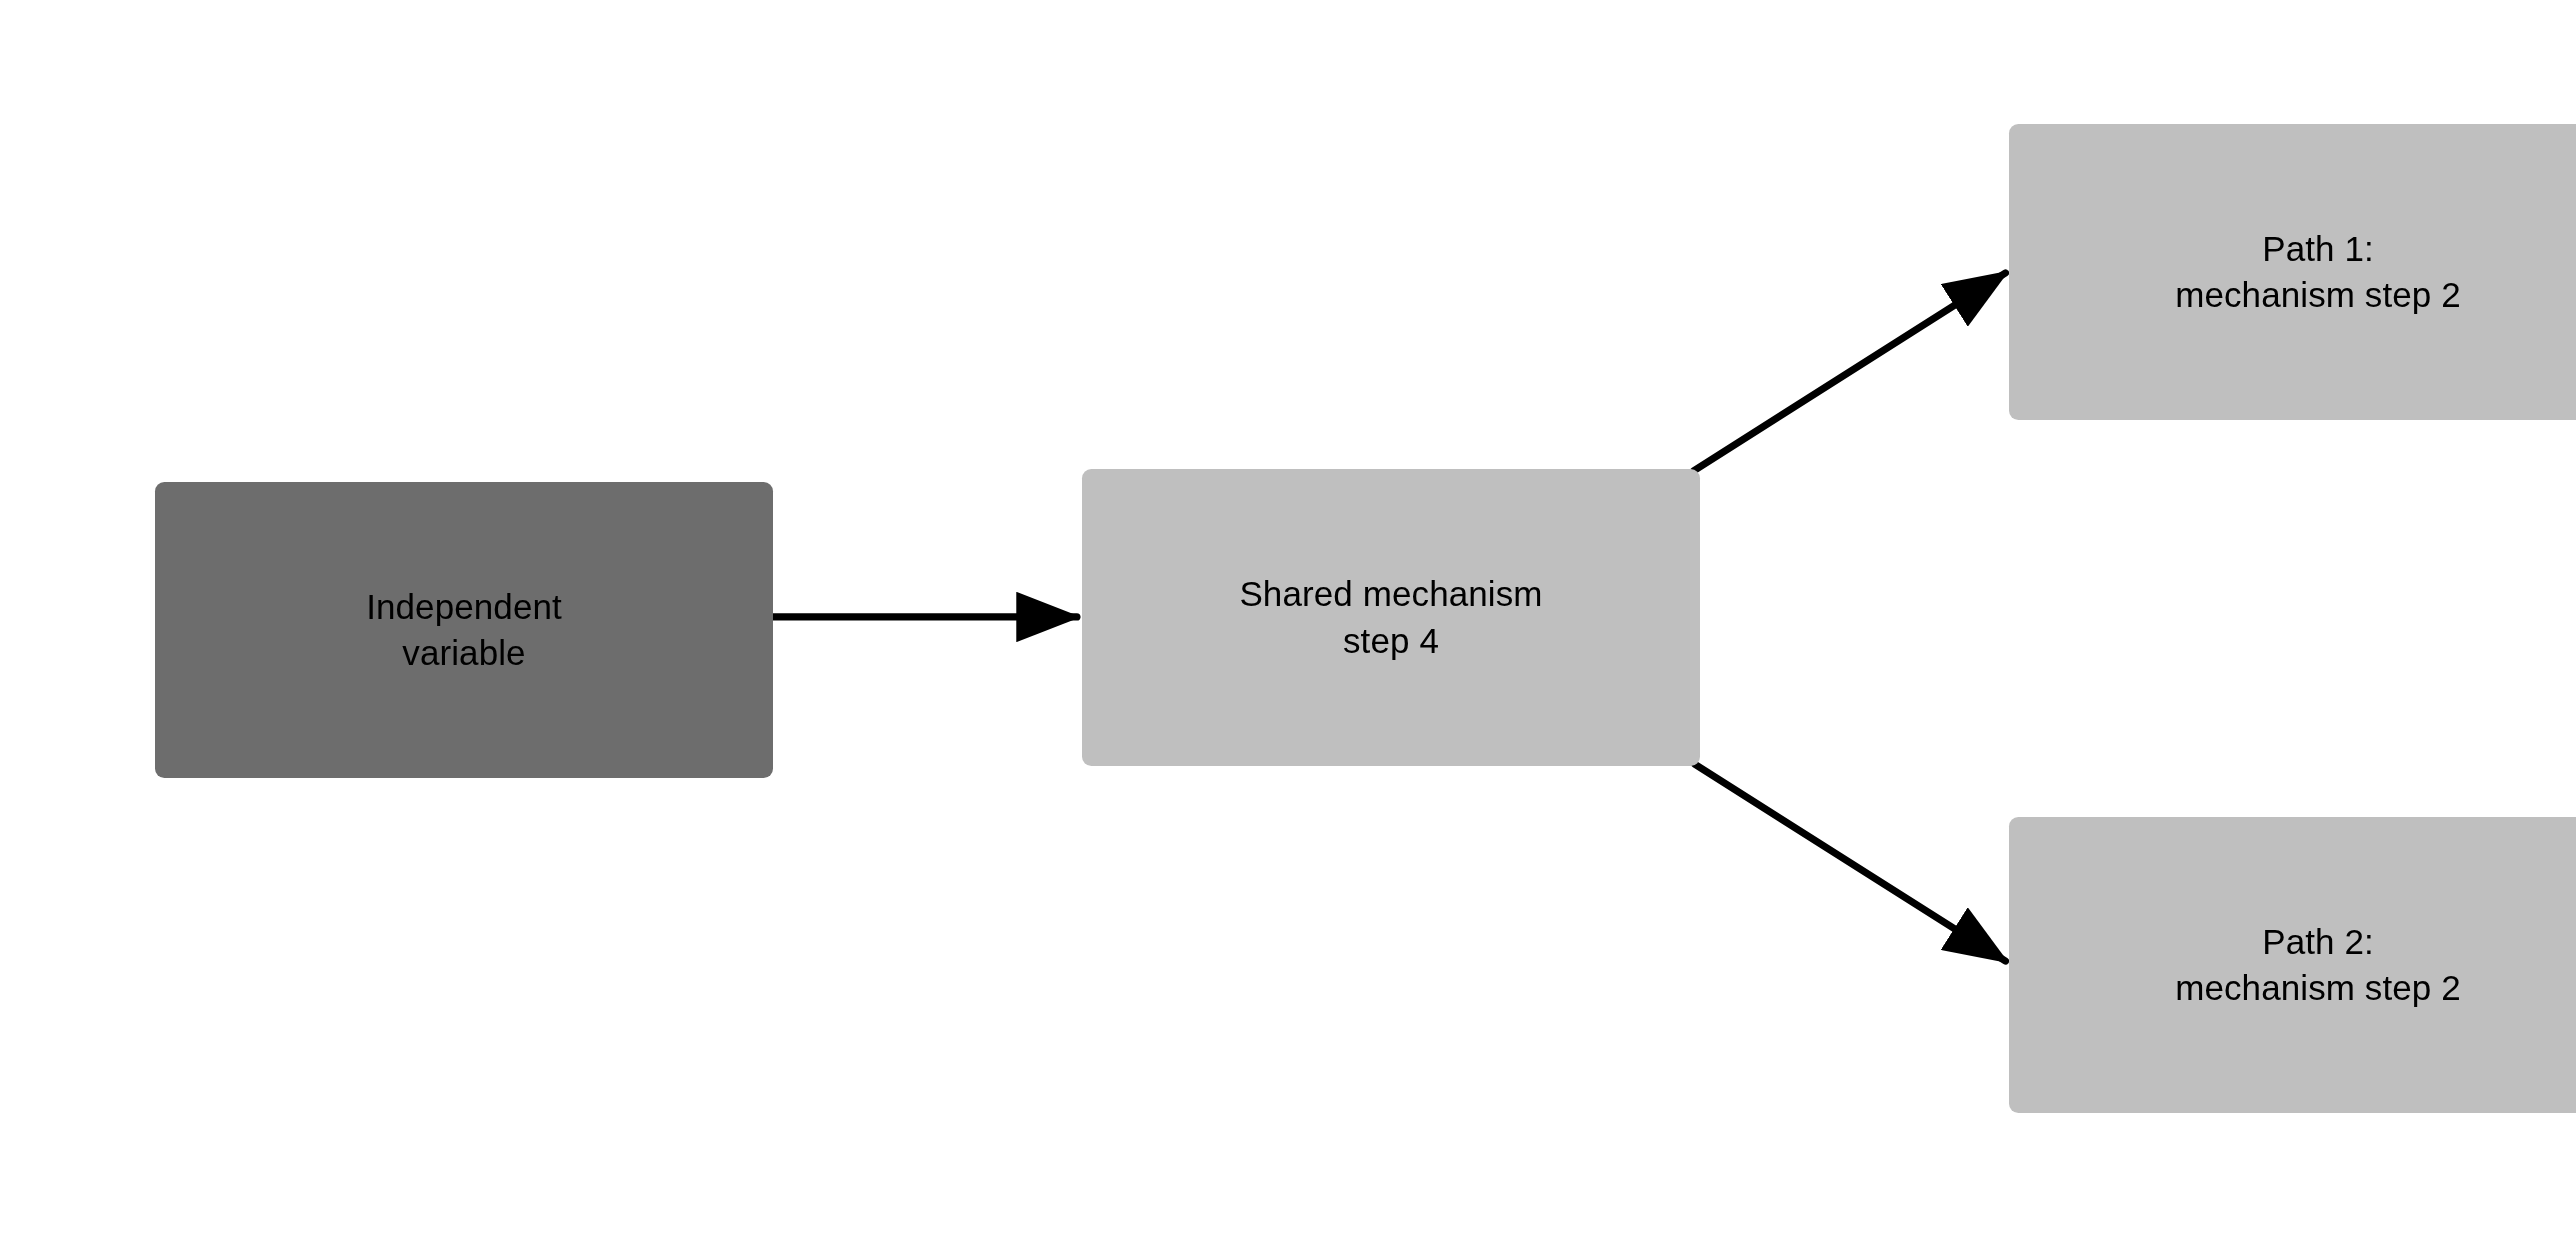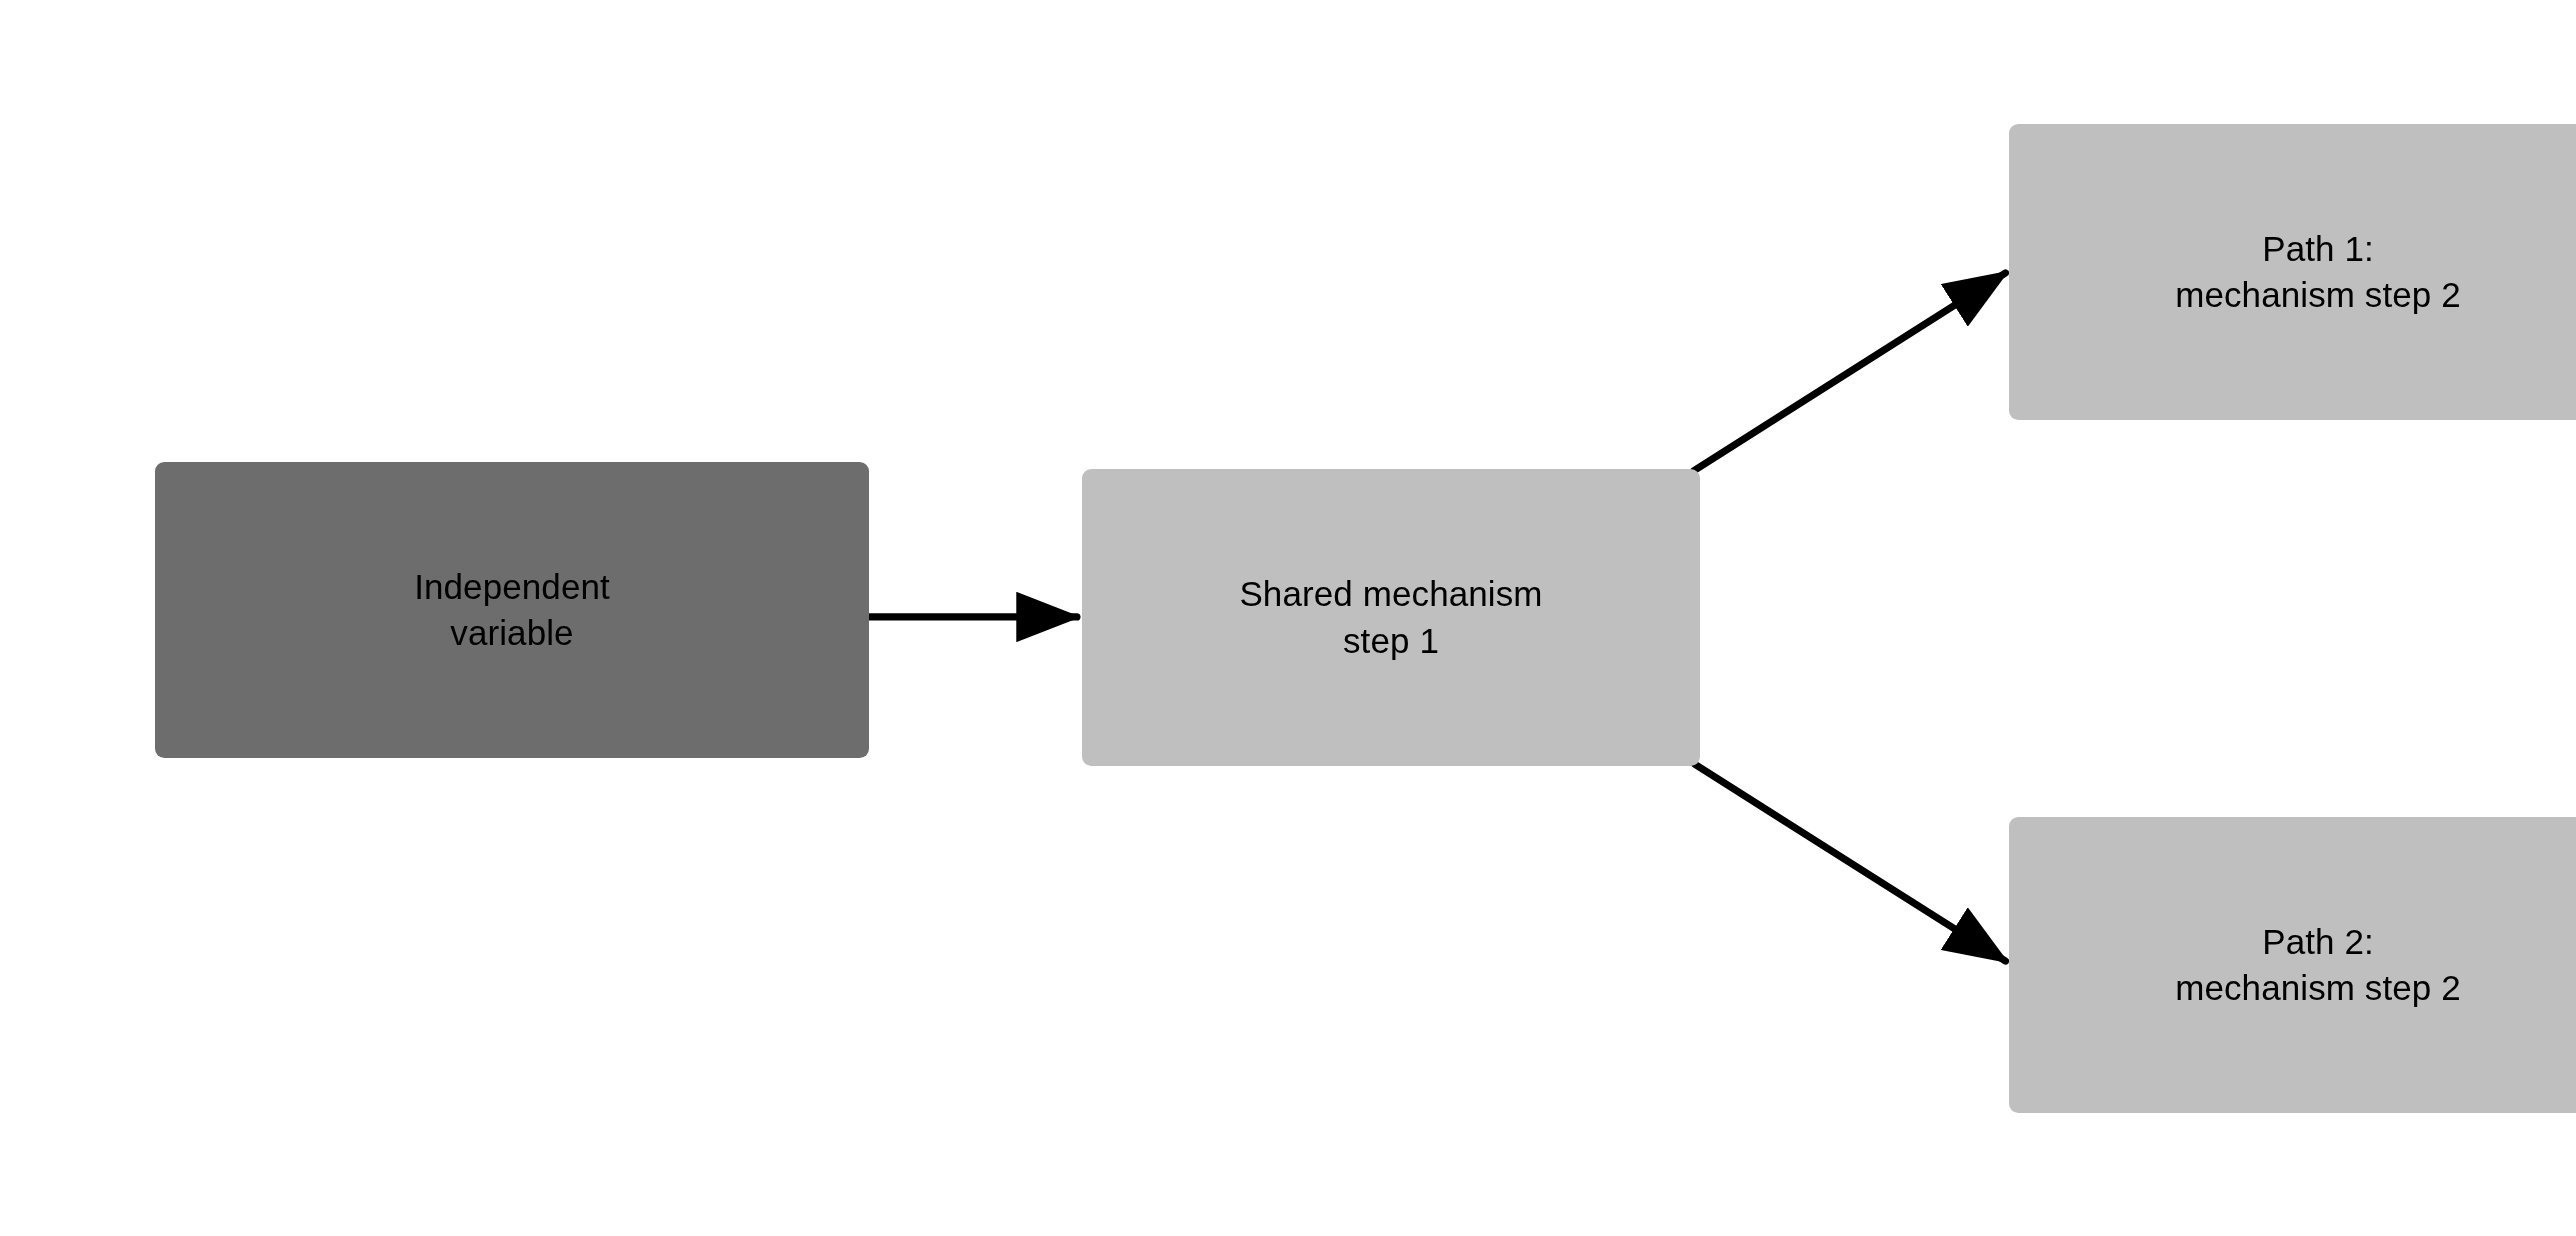--- a/index.html
+++ b/index.html
@@ -44,21 +44,21 @@
     padding: 5.2px 15.5px;
     z-index: 2;
   }
   .node-label {
     display: block;
     width: 100%;
     white-space: pre-line;
   }
 
   
-  #node-independent-variable { left: 155px;  top: 462px;  width: 714px; height: 296px; }
+  #node-independent-variable { left: 155px;  top: 482px;  width: 618px; height: 296px; }
   #node-shared-mechanism     { left: 1082px; top: 469px;  width: 618px; height: 297px; }
   #node-path-1               { left: 2009px; top: 124px;  width: 618px; height: 296px; }
   #node-path-2               { left: 2009px; top: 817px; width: 618px; height: 296px; }
 </style>
 </head>
 <body>
 
 <div id="canvas">
 
   <svg id="edges" viewBox="0 0 7200 2400" width="3709" height="1236" xmlns="http://www.w3.org/2000/svg">
@@ -79,21 +79,21 @@
     <line x1="5095" y1="1872" x2="5693" y2="1492" stroke="#000000" stroke-width="14" stroke-linecap="round" marker-end="url(#arrowhead)"></line>
   </svg>
 
   <div class="node" id="node-independent-variable" style="background:#6d6d6d;">
     <span class="node-label">Independent
 variable</span>
   </div>
 
   <div class="node" id="node-shared-mechanism" style="background:#bfbfbf;">
     <span class="node-label">Shared mechanism
-step 1</span>
+step 4</span>
   </div>
 
   <div class="node" id="node-path-1" style="background:#bfbfbf;">
     <span class="node-label">Path 1:
 mechanism step 2</span>
   </div>
 
   <div class="node" id="node-path-2" style="background:#bfbfbf;">
     <span class="node-label">Path 2:
 mechanism step 2</span>

